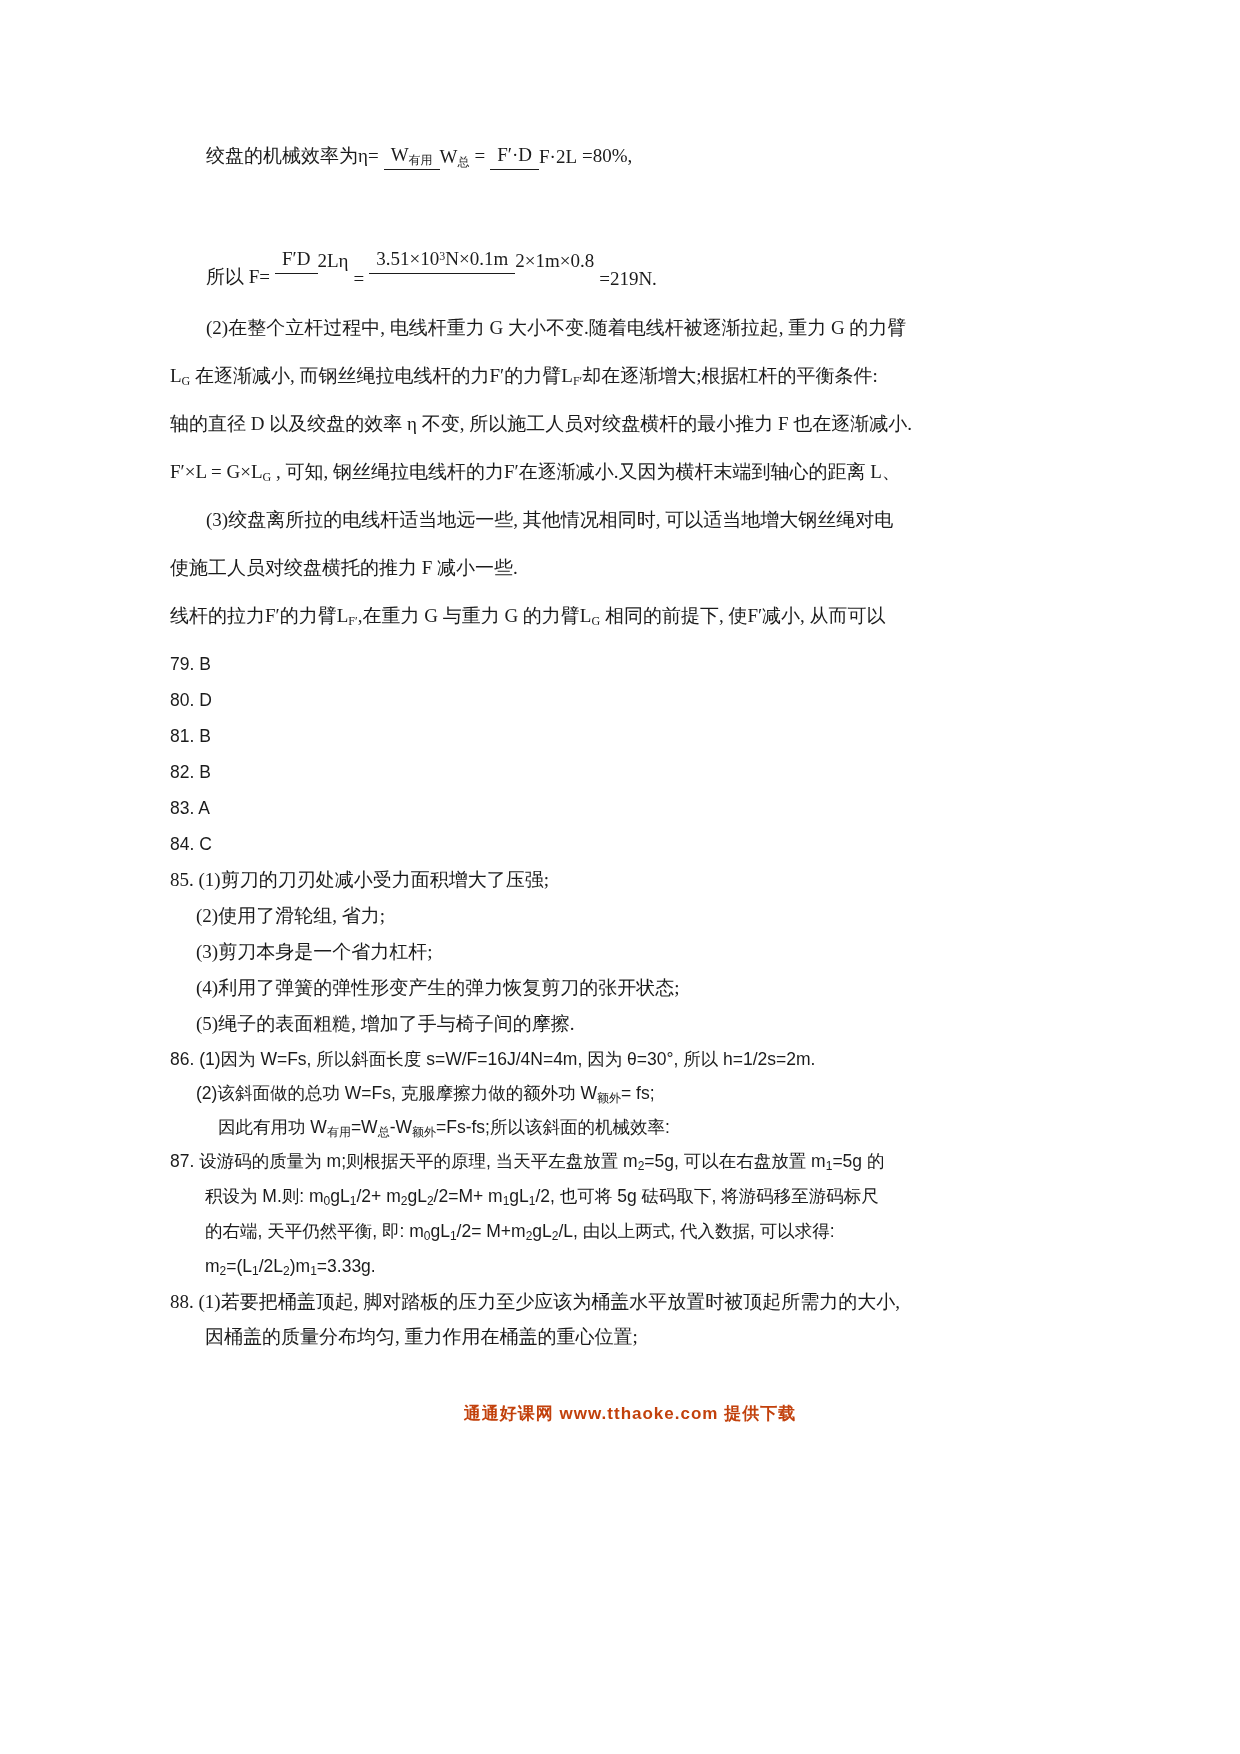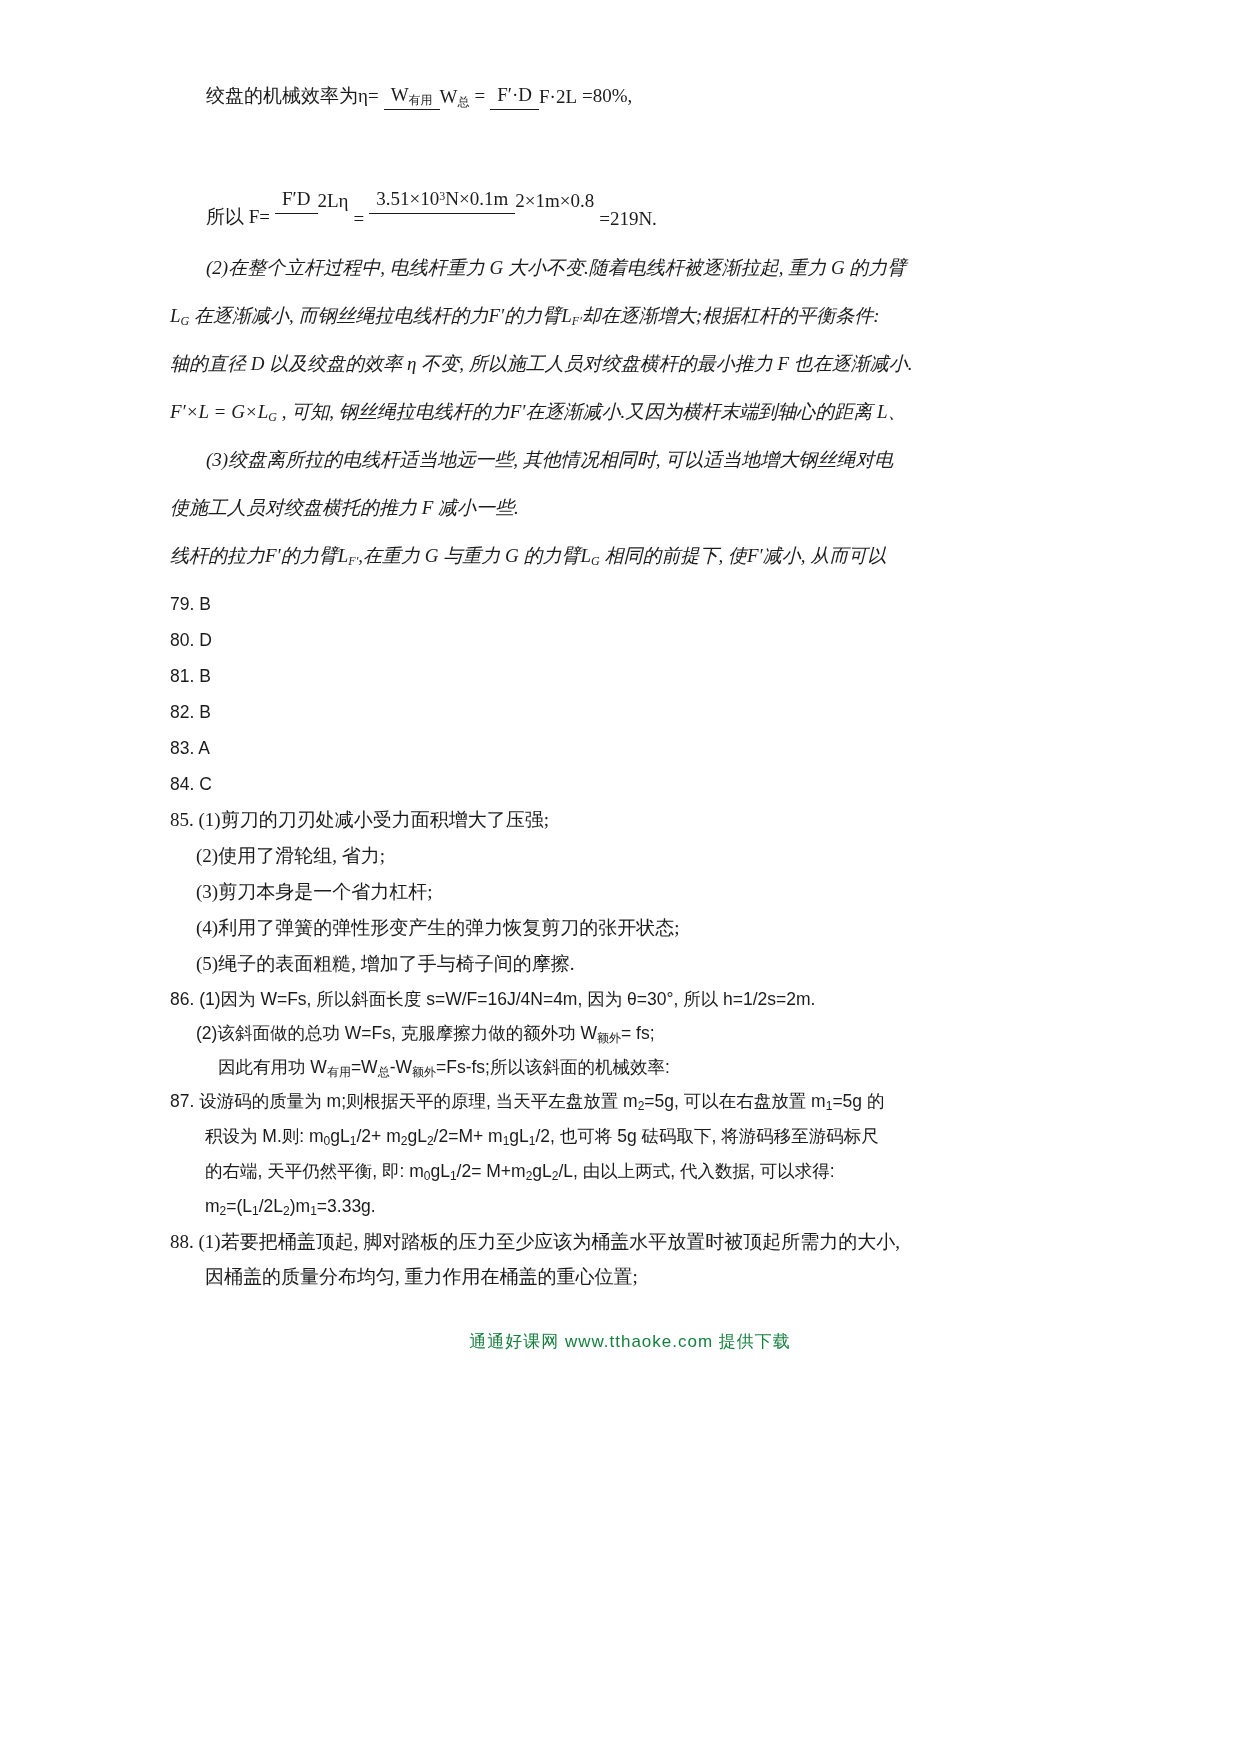--- a/index.html
+++ b/index.html
@@ -3,53 +3,53 @@
 <meta charset="utf-8">
 <style>
   * { margin:0; padding:0; box-sizing:border-box; }
   html,body { background:#ffffff; }
   body {
     width:1240px; height:1754px;
     font-family:"Liberation Serif","DejaVu Serif",serif;
     color:#1b1b1b;
   }
   .page { position:relative; width:1240px; height:1754px; overflow:hidden; background:#fff; }
-  .content { padding:54px 150px 0 170px; font-size:19px; }
+  .content { padding:114px 150px 0 170px; font-size:19px; }
 
   
   .formula-block { display:flex; align-items:center; margin-left:36px; height:84px; }
   .formula-block.second { margin-bottom:14px;align-items:flex-end; }
   .formula-block.first { margin-bottom:8px; }
   .ftext { white-space:pre; }
   .frac { display:inline-flex; flex-direction:row; align-items:center; margin:16px 5px; text-align:center; line-height:1.35; }
   .frac .num { border-bottom:1px solid #1b1b1b; padding:0 7px 1px 7px; }
   .frac .den { padding-top:1px; }
 
   sub { font-size:12px; line-height:1; vertical-align:-0.25em; }
   sup { font-size:12px; line-height:1; vertical-align:0.45em; }
 
   .para .line { line-height:48px; white-space:nowrap; }
-  .para { margin-bottom:0px;font-style:italic; }
+  .para { margin-bottom:0px; }
   .para.last { margin-bottom:6px; }
   .indent1 { text-indent:36px; }
 
   .answers .line { line-height:36px; }
   .item .line { line-height:36px; white-space:nowrap; }
   .item86 .line { line-height:34px; }
   .item87 .line { line-height:35px; }
   .item88 .line { line-height:35px; }
 
   .hang-sm { margin-left:26px; }   
   .hang-md { margin-left:35px; }   
   .hang-lg { margin-left:48px; }   
 
   .mono { font-family:Liberation Sans, sans-serif; font-size:17.5px; }
 
-  .footer { margin-top:36px; text-align:center; font-size:17px; letter-spacing:1px;
-            font-family:"Liberation Sans","DejaVu Sans",sans-serif; color:#15803d; }
+  .footer { margin-top:48px; text-align:center; font-size:17px; letter-spacing:1px;
+            font-family:"Liberation Sans","DejaVu Sans",sans-serif; color:#c2410c;font-weight:bold; }
 </style>
 </head>
 <body>
 
 <div class="page">
   <div class="content">
 
     <div class="formula-block first">
       <span class="ftext">绞盘的机械效率为η=</span>
       <span class="frac">

